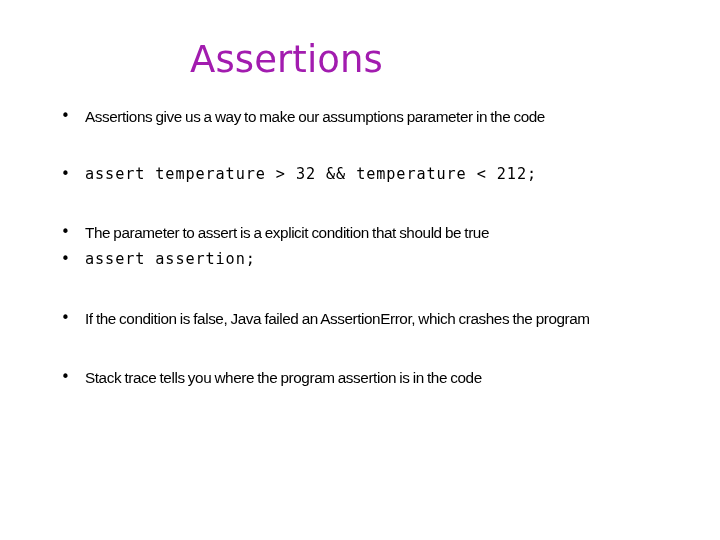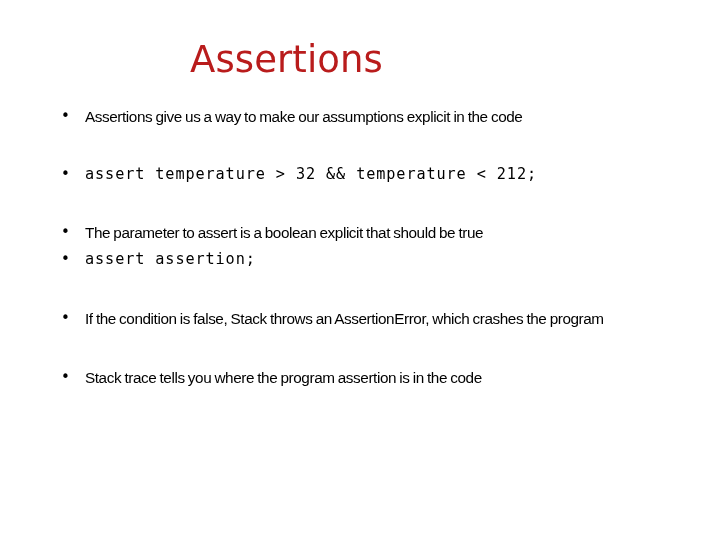--- a/index.html
+++ b/index.html
@@ -28,21 +28,21 @@
     position: absolute;
     top: 38px;
     left: 0;
     width: 573px;
     text-align: center;
     font-family: "DejaVu Sans", "Liberation Sans", sans-serif;
     font-size: 37px;
     font-weight: 400;
     line-height: 44px;
     letter-spacing: 0.1px;
-    color: #b91c1c;
+    color: #a21caf;
     white-space: nowrap;
   }
 
   
   .body-area {
     position: absolute;
     top: 104px;
     left: 56px;
     width: 608px;
   }
@@ -105,41 +105,41 @@
 <body>
 
 <div class="slide">
 
   <div class="slide-title">Assertions</div>
 
   <div class="body-area">
 
     <div class="bullet-row row-prose">
       <span class="bullet-dot">•</span>
-      <span class="bullet-text">Assertions give us a way to make our assumptions explicit in the code</span>
+      <span class="bullet-text">Assertions give us a way to make our assumptions parameter in the code</span>
     </div>
 
     <div class="bullet-row row-code gap-lg">
       <span class="bullet-dot">•</span>
       <span class="bullet-text">assert temperature &gt; 32 &amp;&amp; temperature &lt; 212;</span>
     </div>
 
     <div class="bullet-row row-prose gap-lg">
       <span class="bullet-dot">•</span>
-      <span class="bullet-text">The parameter to assert is a boolean explicit that should be true</span>
+      <span class="bullet-text">The parameter to assert is a explicit condition that should be true</span>
     </div>
 
     <div class="bullet-row row-code gap-sm">
       <span class="bullet-dot">•</span>
       <span class="bullet-text">assert assertion;</span>
     </div>
 
     <div class="bullet-row row-prose gap-xl">
       <span class="bullet-dot">•</span>
-      <span class="bullet-text">If the condition is false, Stack throws an AssertionError, which crashes the program</span>
+      <span class="bullet-text">If the condition is false, Java failed an AssertionError, which crashes the program</span>
     </div>
 
     <div class="bullet-row row-prose gap-xl">
       <span class="bullet-dot">•</span>
       <span class="bullet-text">Stack trace tells you where the program assertion is in the code</span>
     </div>
 
   </div>
 </div>
 

